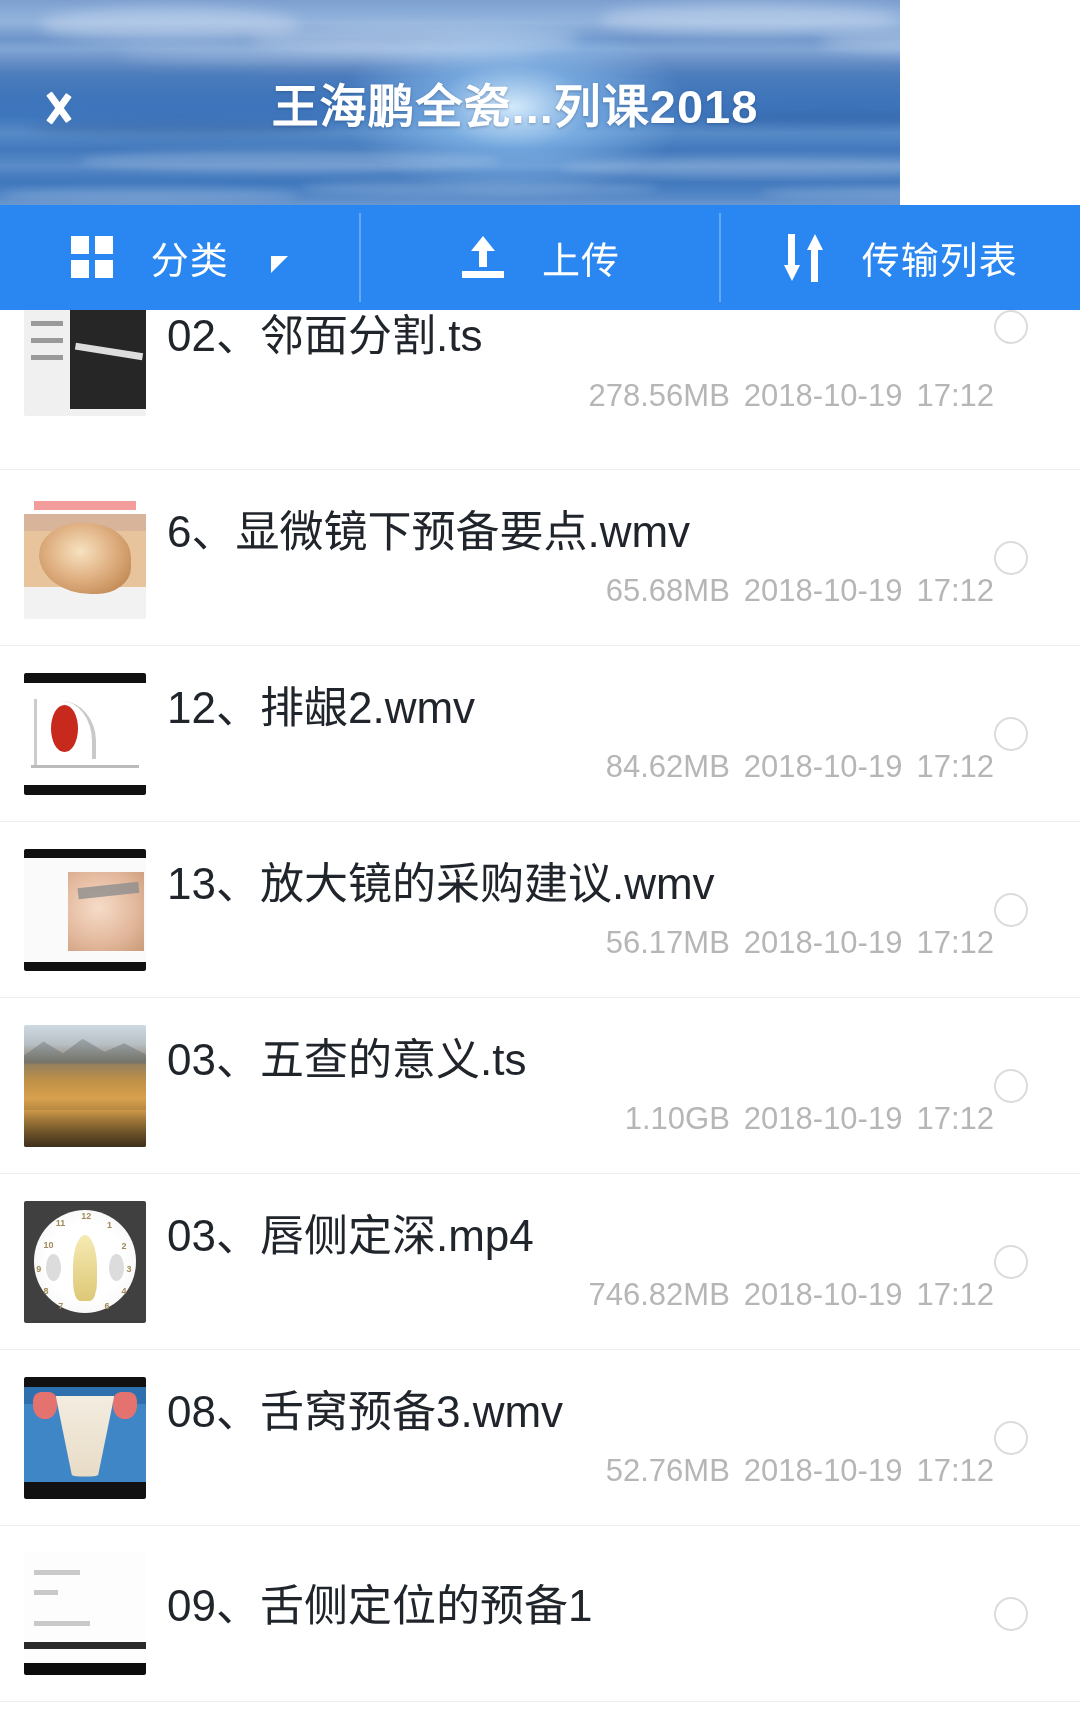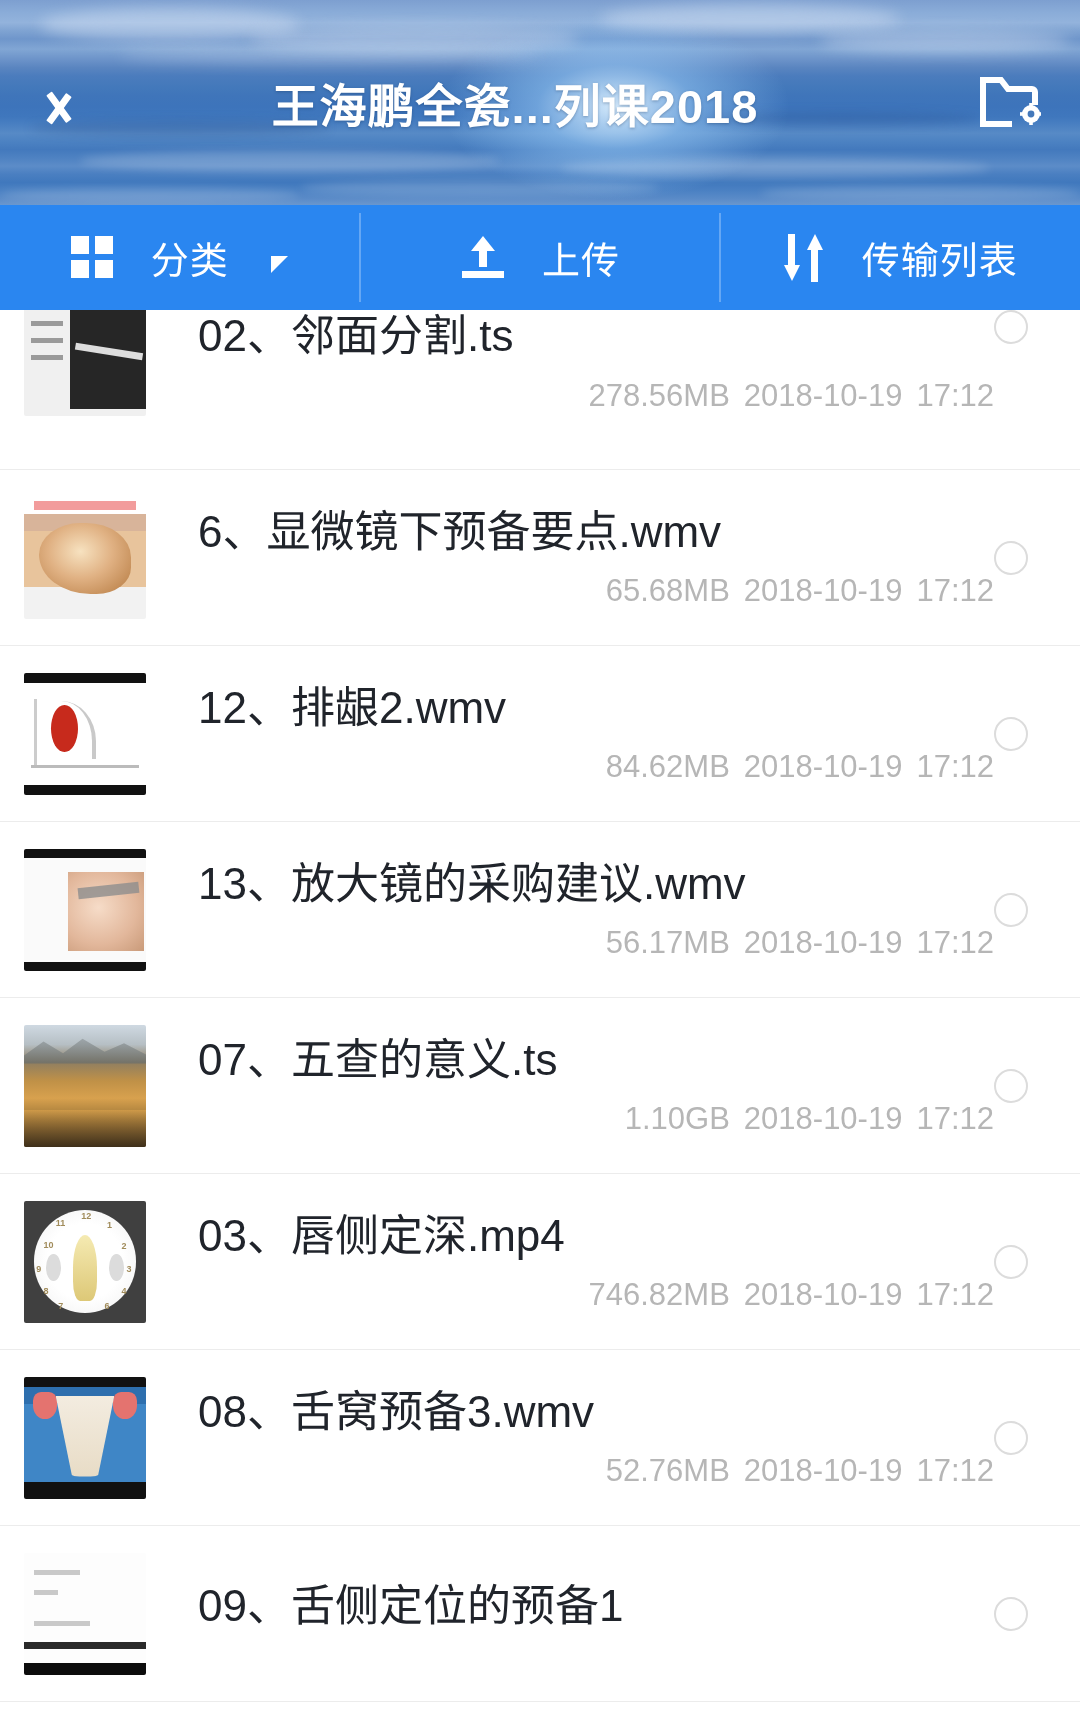--- a/index.html
+++ b/index.html
@@ -8,21 +8,21 @@
     width:1080px; height:1718px;
     background:#ffffff;
     font-family:"Liberation Sans","DejaVu Sans",sans-serif;
     overflow:hidden;
   }
   #app { position:relative; width:1080px; height:1718px; overflow:hidden; }
 
   
   .header {
     position:relative;
-    width:1080px; height:205px;
+    width:900px; height:205px;
     overflow:hidden;
     padding-left:19px;
   }
   .header-photo {
     position:absolute; inset:0;
     background:
       radial-gradient(ellipse 280px 150px at 57% 52%, rgba(220,240,255,0.95) 0%, rgba(150,200,245,0.55) 28%, rgba(90,150,215,0.0) 62%),
       linear-gradient(to bottom,
         #7d9fd0 0%,
         #8aacd8 6%,
@@ -198,21 +198,21 @@
     width:122px; height:122px;
     flex:0 0 auto;
     background:#f3f3f3;
     overflow:hidden;
     position:relative;
     border-radius:2px;
   }
   .row.first .thumb { height:122px; margin-top:-16px; }
   .row-text {
     flex:1;
-    padding-left:52px;
+    padding-left:21px;
     min-width:0;
   }
   .file-name {
     font-size:44px;
     color:#20242b;
     font-weight:400;
     line-height:1.18;
     white-space:nowrap;
     overflow:hidden;
     letter-spacing:0px;
@@ -505,21 +505,21 @@
         <div class="thumb tn-face"></div>
         <div class="row-text">
           <div class="file-name">13、放大镜的采购建议.wmv</div>
           <div class="file-meta"><span>56.17MB</span><span class="gap"></span><span>2018-10-19</span><span class="gap"></span><span>17:12</span></div>
         </div>
         <div class="radio"></div>
       </div>
       <div class="row">
         <div class="thumb tn-land"></div>
         <div class="row-text">
-          <div class="file-name">07、五查的意义.ts</div>
+          <div class="file-name">03、五查的意义.ts</div>
           <div class="file-meta"><span>1.10GB</span><span class="gap"></span><span>2018-10-19</span><span class="gap"></span><span>17:12</span></div>
         </div>
         <div class="radio"></div>
       </div>
       <div class="row">
         <div class="thumb tn-clock">
           <span class="dial"></span>
           <span class="bulb"></span>
           <span class="num" style="left:47%;top:9%;">12</span>
           <span class="num" style="left:26%;top:14%;">11</span>

